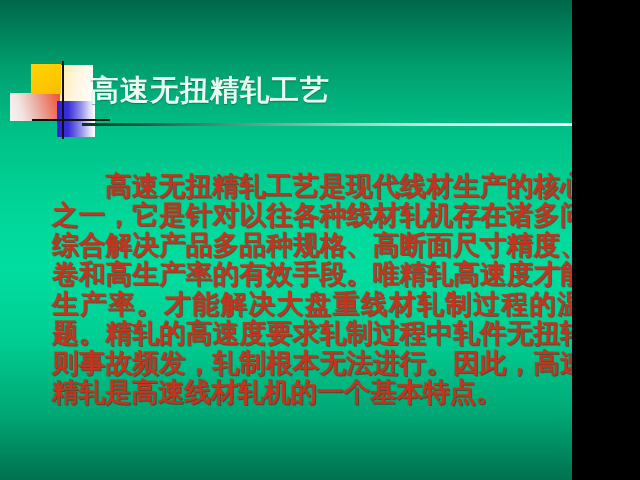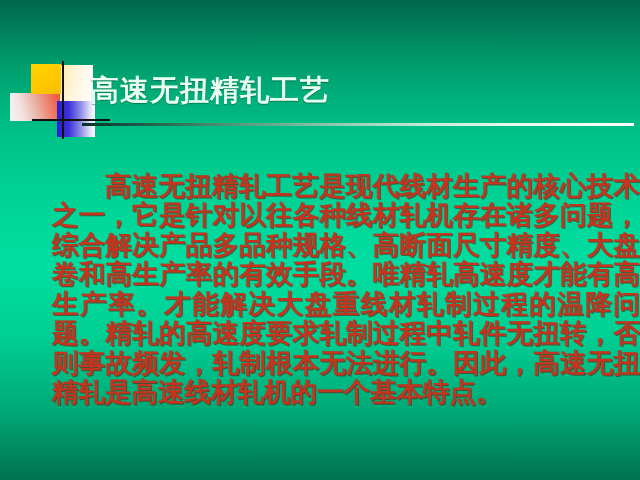--- a/index.html
+++ b/index.html
@@ -3,21 +3,21 @@
 <meta charset="utf-8">
 <title>高速无扭精轧工艺</title>
 <style>
   html, body {
     margin: 0;
     padding: 0;
     background: #000;
   }
   #slide {
     position: relative;
-    width: 640px;
+    width: 572px;
     height: 480px;
     overflow: hidden;
     font-family: "DejaVu Sans", sans-serif;
     
     background: linear-gradient(
       to bottom,
       #00674a 0%,
       #009f6e 14%,
       #00c288 28%,
       #00d89a 46%,

